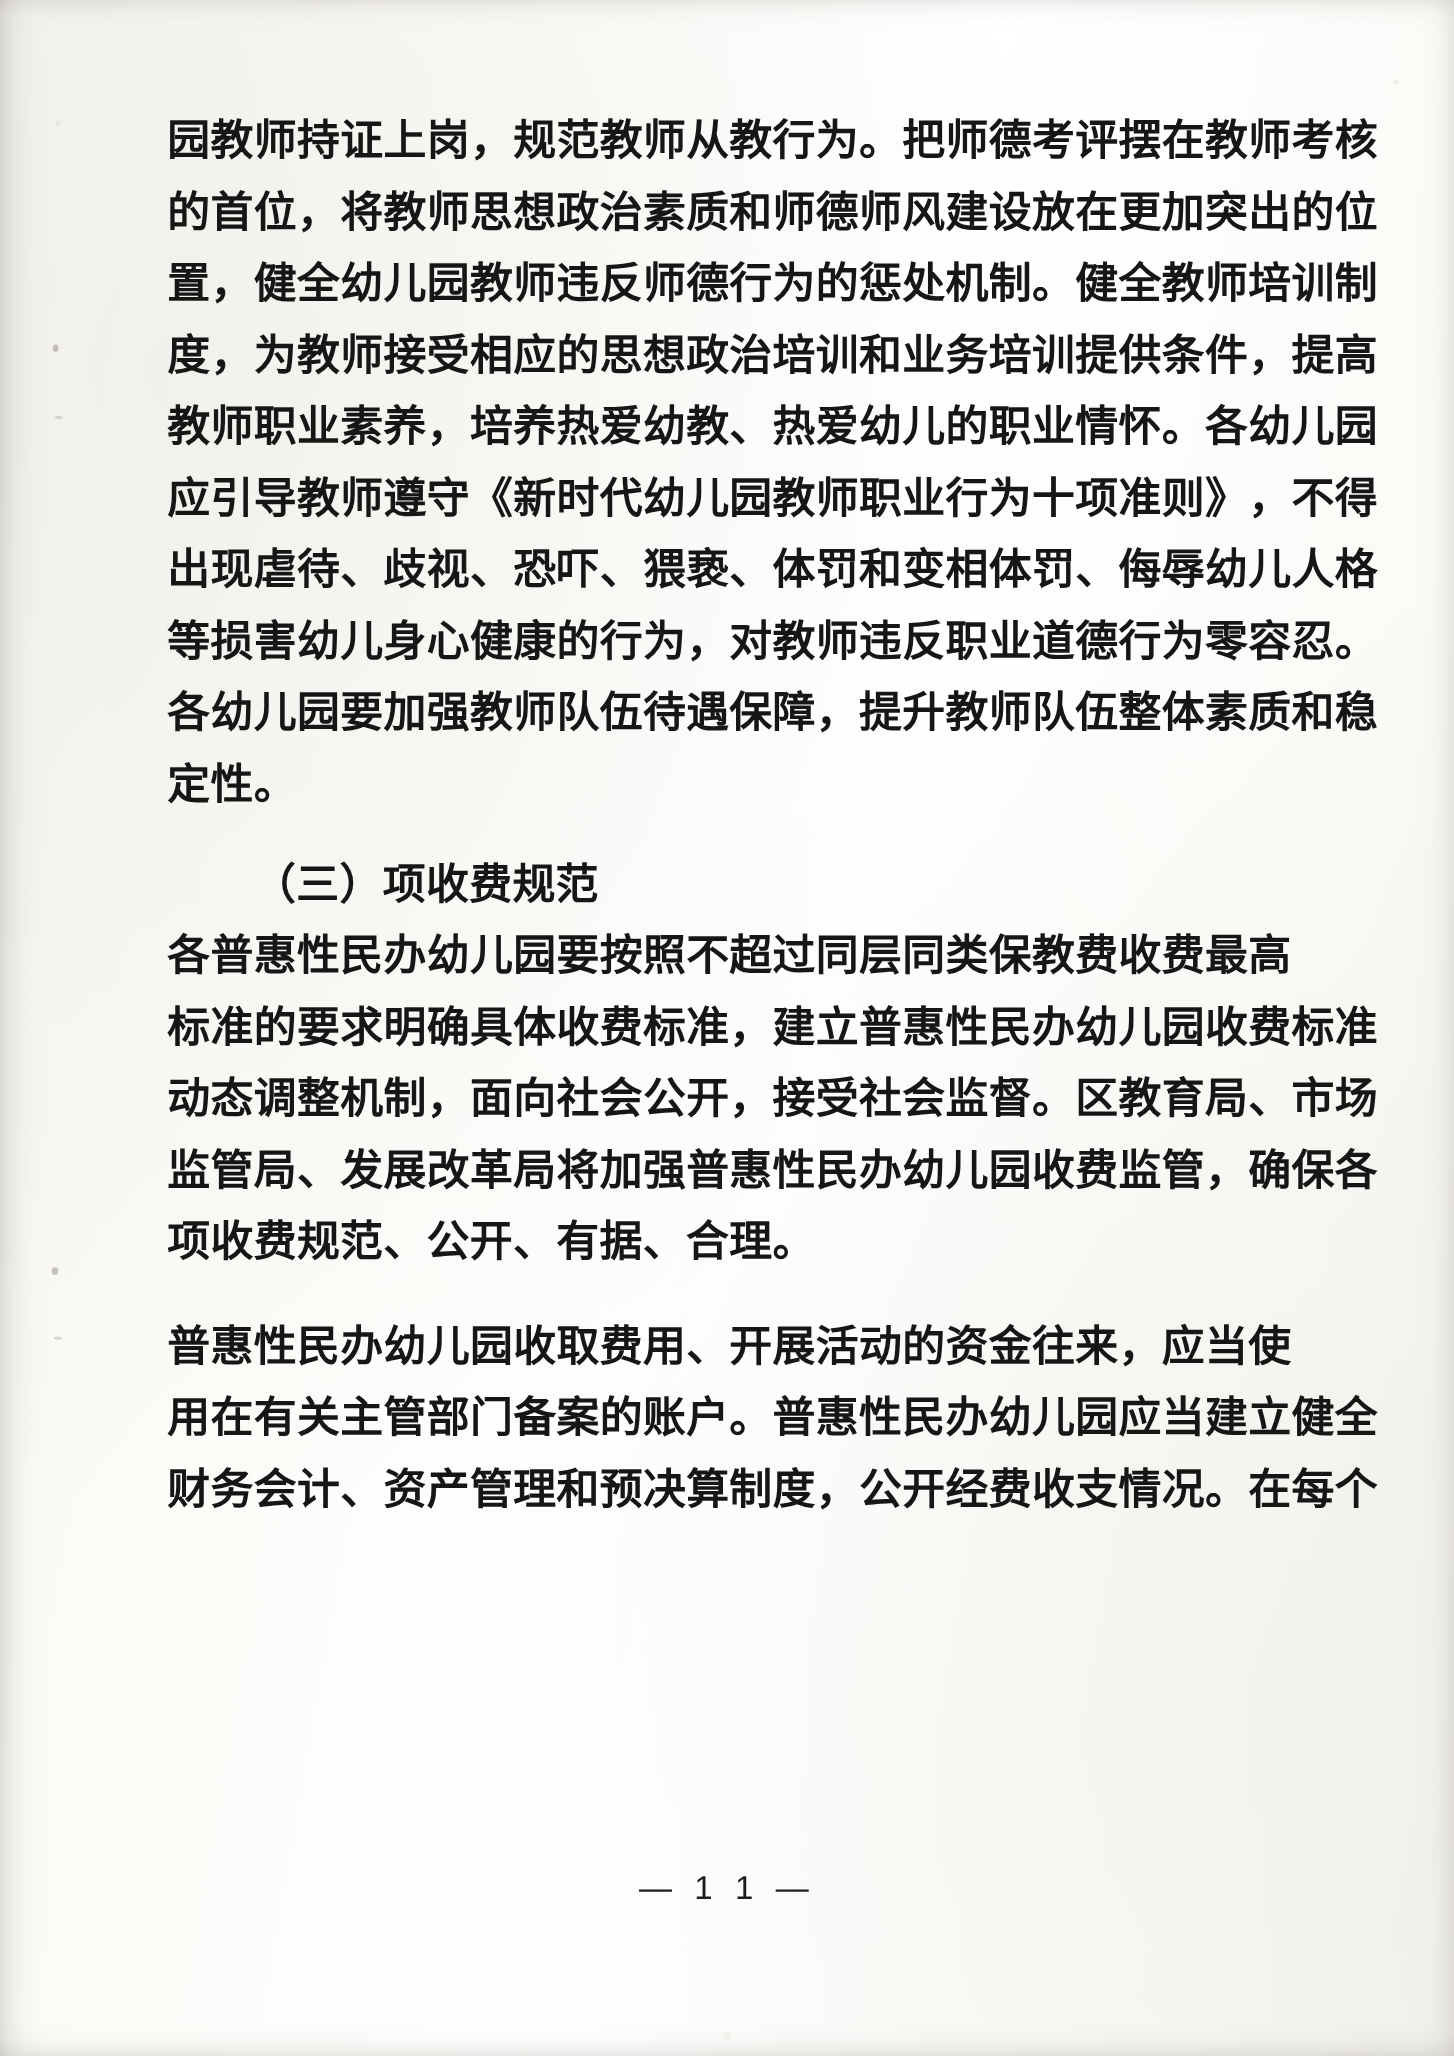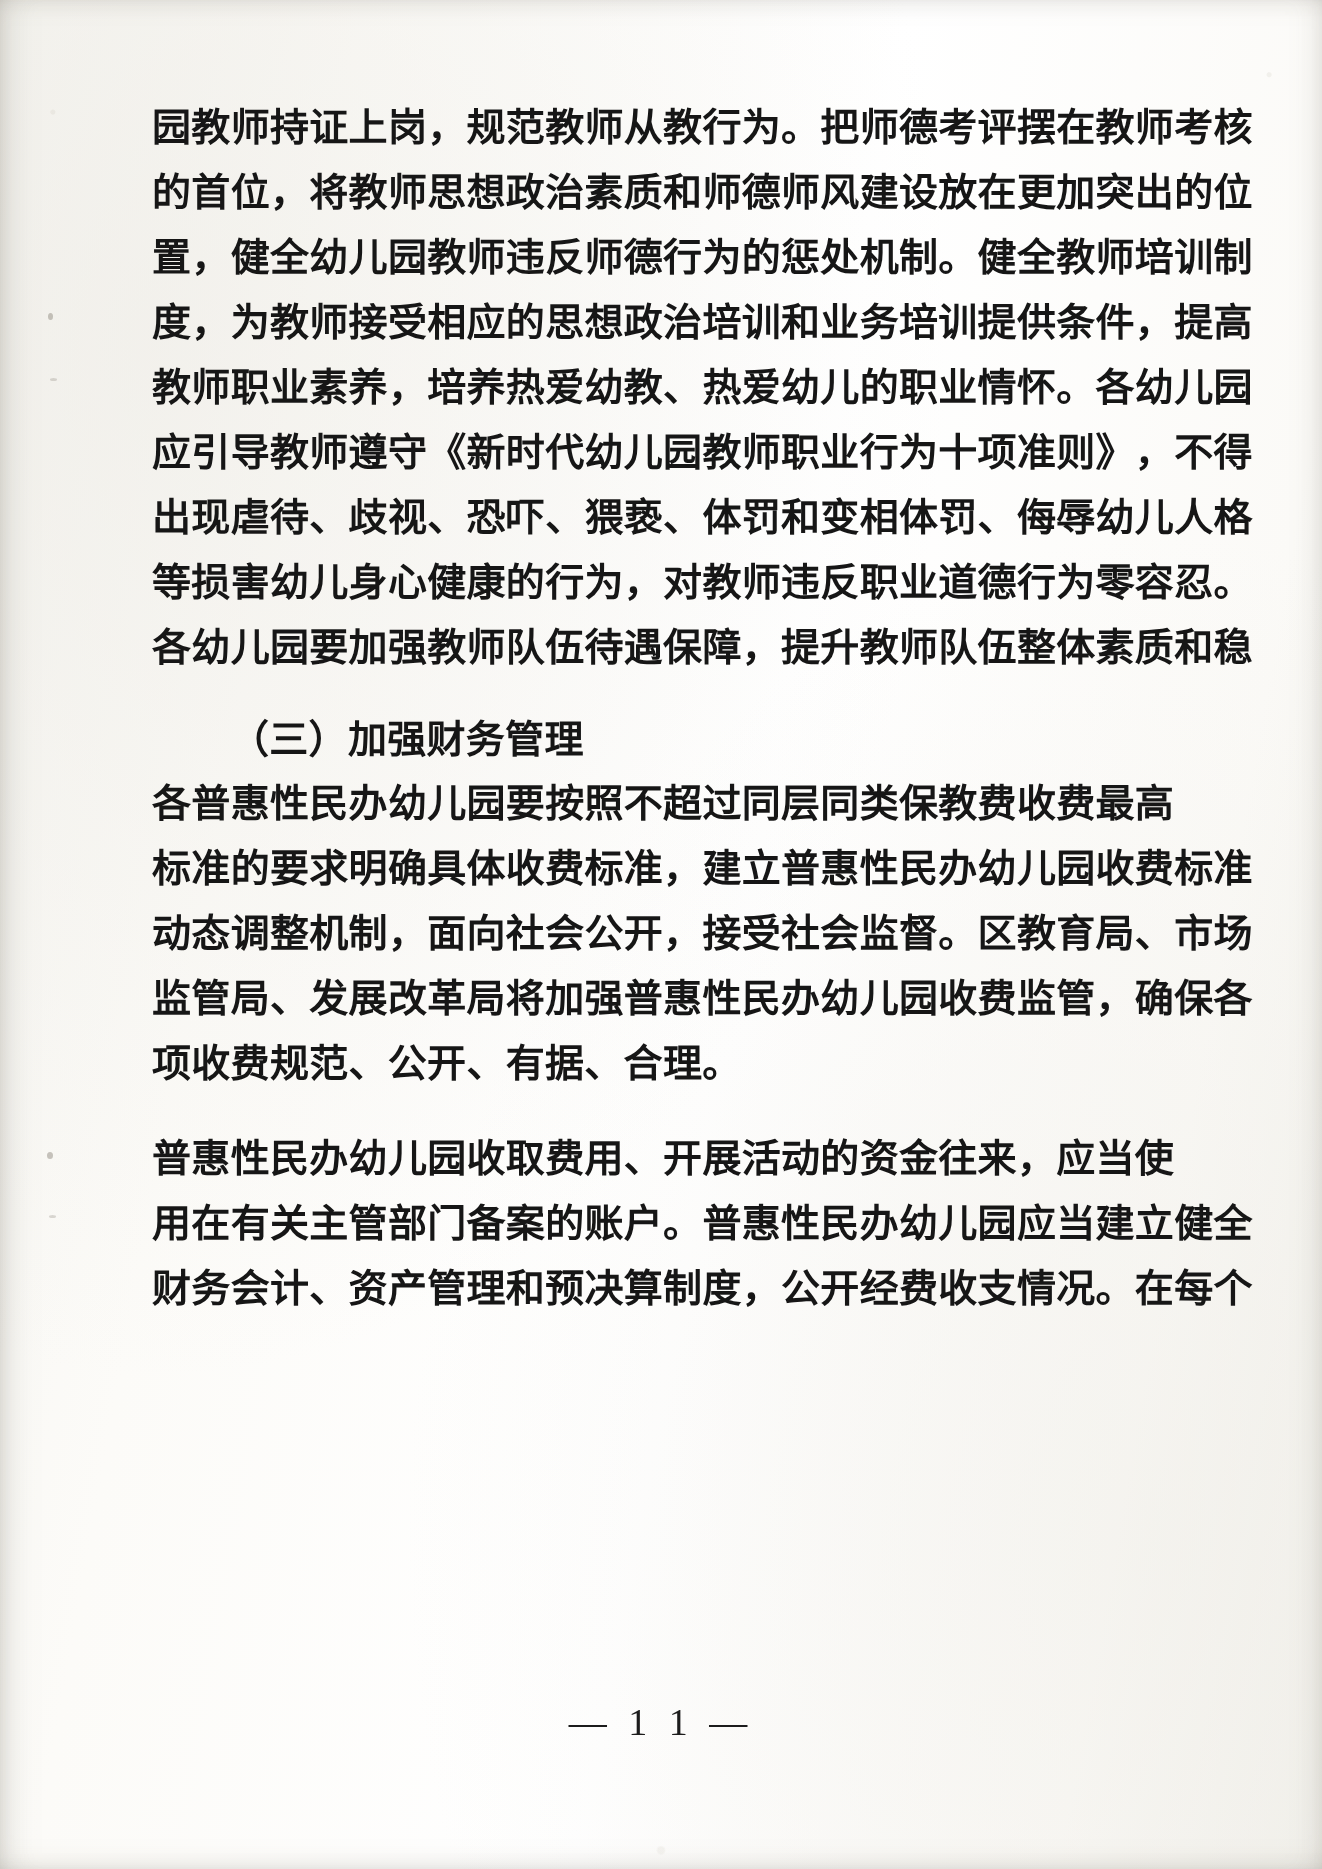--- a/index.html
+++ b/index.html
@@ -97,24 +97,24 @@
 
   .spacer-sm { height: 26px; }
   .spacer-md { height: 30px; }
 
   .footer {
     position: absolute;
     left: 0;
     right: 0;
     top: 1700px;
     text-align: center;
-    font-size: 38px;
+    font-size: 30px;
     letter-spacing: 6px;
     color: #1c1c1c;
-    font-family: Liberation Serif, serif;
+    font-family: Liberation Sans, sans-serif;
   }
 </style>
 </head>
 <body>
 
 <div class="page">
 
   <div class="grain"></div>
   <div class="edge-shade"></div>
 
@@ -128,25 +128,26 @@
     <div>
       <div class="line justify" style="text-indent: 0px;"><span>园</span><span>教</span><span>师</span><span>持</span><span>证</span><span>上</span><span>岗</span><span>，</span><span>规</span><span>范</span><span>教</span><span>师</span><span>从</span><span>教</span><span>行</span><span>为</span><span>。</span><span>把</span><span>师</span><span>德</span><span>考</span><span>评</span><span>摆</span><span>在</span><span>教</span><span>师</span><span>考</span><span>核</span></div>
       <div class="line justify" style="text-indent: 0px;"><span>的</span><span>首</span><span>位</span><span>，</span><span>将</span><span>教</span><span>师</span><span>思</span><span>想</span><span>政</span><span>治</span><span>素</span><span>质</span><span>和</span><span>师</span><span>德</span><span>师</span><span>风</span><span>建</span><span>设</span><span>放</span><span>在</span><span>更</span><span>加</span><span>突</span><span>出</span><span>的</span><span>位</span></div>
       <div class="line justify" style="text-indent: 0px;"><span>置</span><span>，</span><span>健</span><span>全</span><span>幼</span><span>儿</span><span>园</span><span>教</span><span>师</span><span>违</span><span>反</span><span>师</span><span>德</span><span>行</span><span>为</span><span>的</span><span>惩</span><span>处</span><span>机</span><span>制</span><span>。</span><span>健</span><span>全</span><span>教</span><span>师</span><span>培</span><span>训</span><span>制</span></div>
       <div class="line justify" style="text-indent: 0px;"><span>度</span><span>，</span><span>为</span><span>教</span><span>师</span><span>接</span><span>受</span><span>相</span><span>应</span><span>的</span><span>思</span><span>想</span><span>政</span><span>治</span><span>培</span><span>训</span><span>和</span><span>业</span><span>务</span><span>培</span><span>训</span><span>提</span><span>供</span><span>条</span><span>件</span><span>，</span><span>提</span><span>高</span></div>
       <div class="line justify" style="text-indent: 0px;"><span>教</span><span>师</span><span>职</span><span>业</span><span>素</span><span>养</span><span>，</span><span>培</span><span>养</span><span>热</span><span>爱</span><span>幼</span><span>教</span><span>、</span><span>热</span><span>爱</span><span>幼</span><span>儿</span><span>的</span><span>职</span><span>业</span><span>情</span><span>怀</span><span>。</span><span>各</span><span>幼</span><span>儿</span><span>园</span></div>
       <div class="line justify" style="text-indent: 0px;"><span>应</span><span>引</span><span>导</span><span>教</span><span>师</span><span>遵</span><span>守</span><span>《</span><span>新</span><span>时</span><span>代</span><span>幼</span><span>儿</span><span>园</span><span>教</span><span>师</span><span>职</span><span>业</span><span>行</span><span>为</span><span>十</span><span>项</span><span>准</span><span>则</span><span>》</span><span>，</span><span>不</span><span>得</span></div>
       <div class="line justify" style="text-indent: 0px;"><span>出</span><span>现</span><span>虐</span><span>待</span><span>、</span><span>歧</span><span>视</span><span>、</span><span>恐</span><span>吓</span><span>、</span><span>猥</span><span>亵</span><span>、</span><span>体</span><span>罚</span><span>和</span><span>变</span><span>相</span><span>体</span><span>罚</span><span>、</span><span>侮</span><span>辱</span><span>幼</span><span>儿</span><span>人</span><span>格</span></div>
       <div class="line justify" style="text-indent: 0px;"><span>等</span><span>损</span><span>害</span><span>幼</span><span>儿</span><span>身</span><span>心</span><span>健</span><span>康</span><span>的</span><span>行</span><span>为</span><span>，</span><span>对</span><span>教</span><span>师</span><span>违</span><span>反</span><span>职</span><span>业</span><span>道</span><span>德</span><span>行</span><span>为</span><span>零</span><span>容</span><span>忍</span><span>。</span></div>
       <div class="line justify" style="text-indent: 0px;"><span>各</span><span>幼</span><span>儿</span><span>园</span><span>要</span><span>加</span><span>强</span><span>教</span><span>师</span><span>队</span><span>伍</span><span>待</span><span>遇</span><span>保</span><span>障</span><span>，</span><span>提</span><span>升</span><span>教</span><span>师</span><span>队</span><span>伍</span><span>整</span><span>体</span><span>素</span><span>质</span><span>和</span><span>稳</span></div>
+      <div class="line">定性。</div>
     </div>
 
     <div class="spacer-sm"></div>
 
-    <div class="heading">（三）加强财务管理</div>
+    <div class="heading">（三）项收费规范</div>
     <div>
       <div class="line justify indent" style="text-indent: 0px;"><span style="width: 78px;"></span><span>各</span><span>普</span><span>惠</span><span>性</span><span>民</span><span>办</span><span>幼</span><span>儿</span><span>园</span><span>要</span><span>按</span><span>照</span><span>不</span><span>超</span><span>过</span><span>同</span><span>层</span><span>同</span><span>类</span><span>保</span><span>教</span><span>费</span><span>收</span><span>费</span><span>最</span><span>高</span></div>
       <div class="line justify" style="text-indent: 0px;"><span>标</span><span>准</span><span>的</span><span>要</span><span>求</span><span>明</span><span>确</span><span>具</span><span>体</span><span>收</span><span>费</span><span>标</span><span>准</span><span>，</span><span>建</span><span>立</span><span>普</span><span>惠</span><span>性</span><span>民</span><span>办</span><span>幼</span><span>儿</span><span>园</span><span>收</span><span>费</span><span>标</span><span>准</span></div>
       <div class="line justify" style="text-indent: 0px;"><span>动</span><span>态</span><span>调</span><span>整</span><span>机</span><span>制</span><span>，</span><span>面</span><span>向</span><span>社</span><span>会</span><span>公</span><span>开</span><span>，</span><span>接</span><span>受</span><span>社</span><span>会</span><span>监</span><span>督</span><span>。</span><span>区</span><span>教</span><span>育</span><span>局</span><span>、</span><span>市</span><span>场</span></div>
       <div class="line justify" style="text-indent: 0px;"><span>监</span><span>管</span><span>局</span><span>、</span><span>发</span><span>展</span><span>改</span><span>革</span><span>局</span><span>将</span><span>加</span><span>强</span><span>普</span><span>惠</span><span>性</span><span>民</span><span>办</span><span>幼</span><span>儿</span><span>园</span><span>收</span><span>费</span><span>监</span><span>管</span><span>，</span><span>确</span><span>保</span><span>各</span></div>
       <div class="line">项收费规范、公开、有据、合理。</div>
     </div>
 
     <div class="spacer-md"></div>
 

